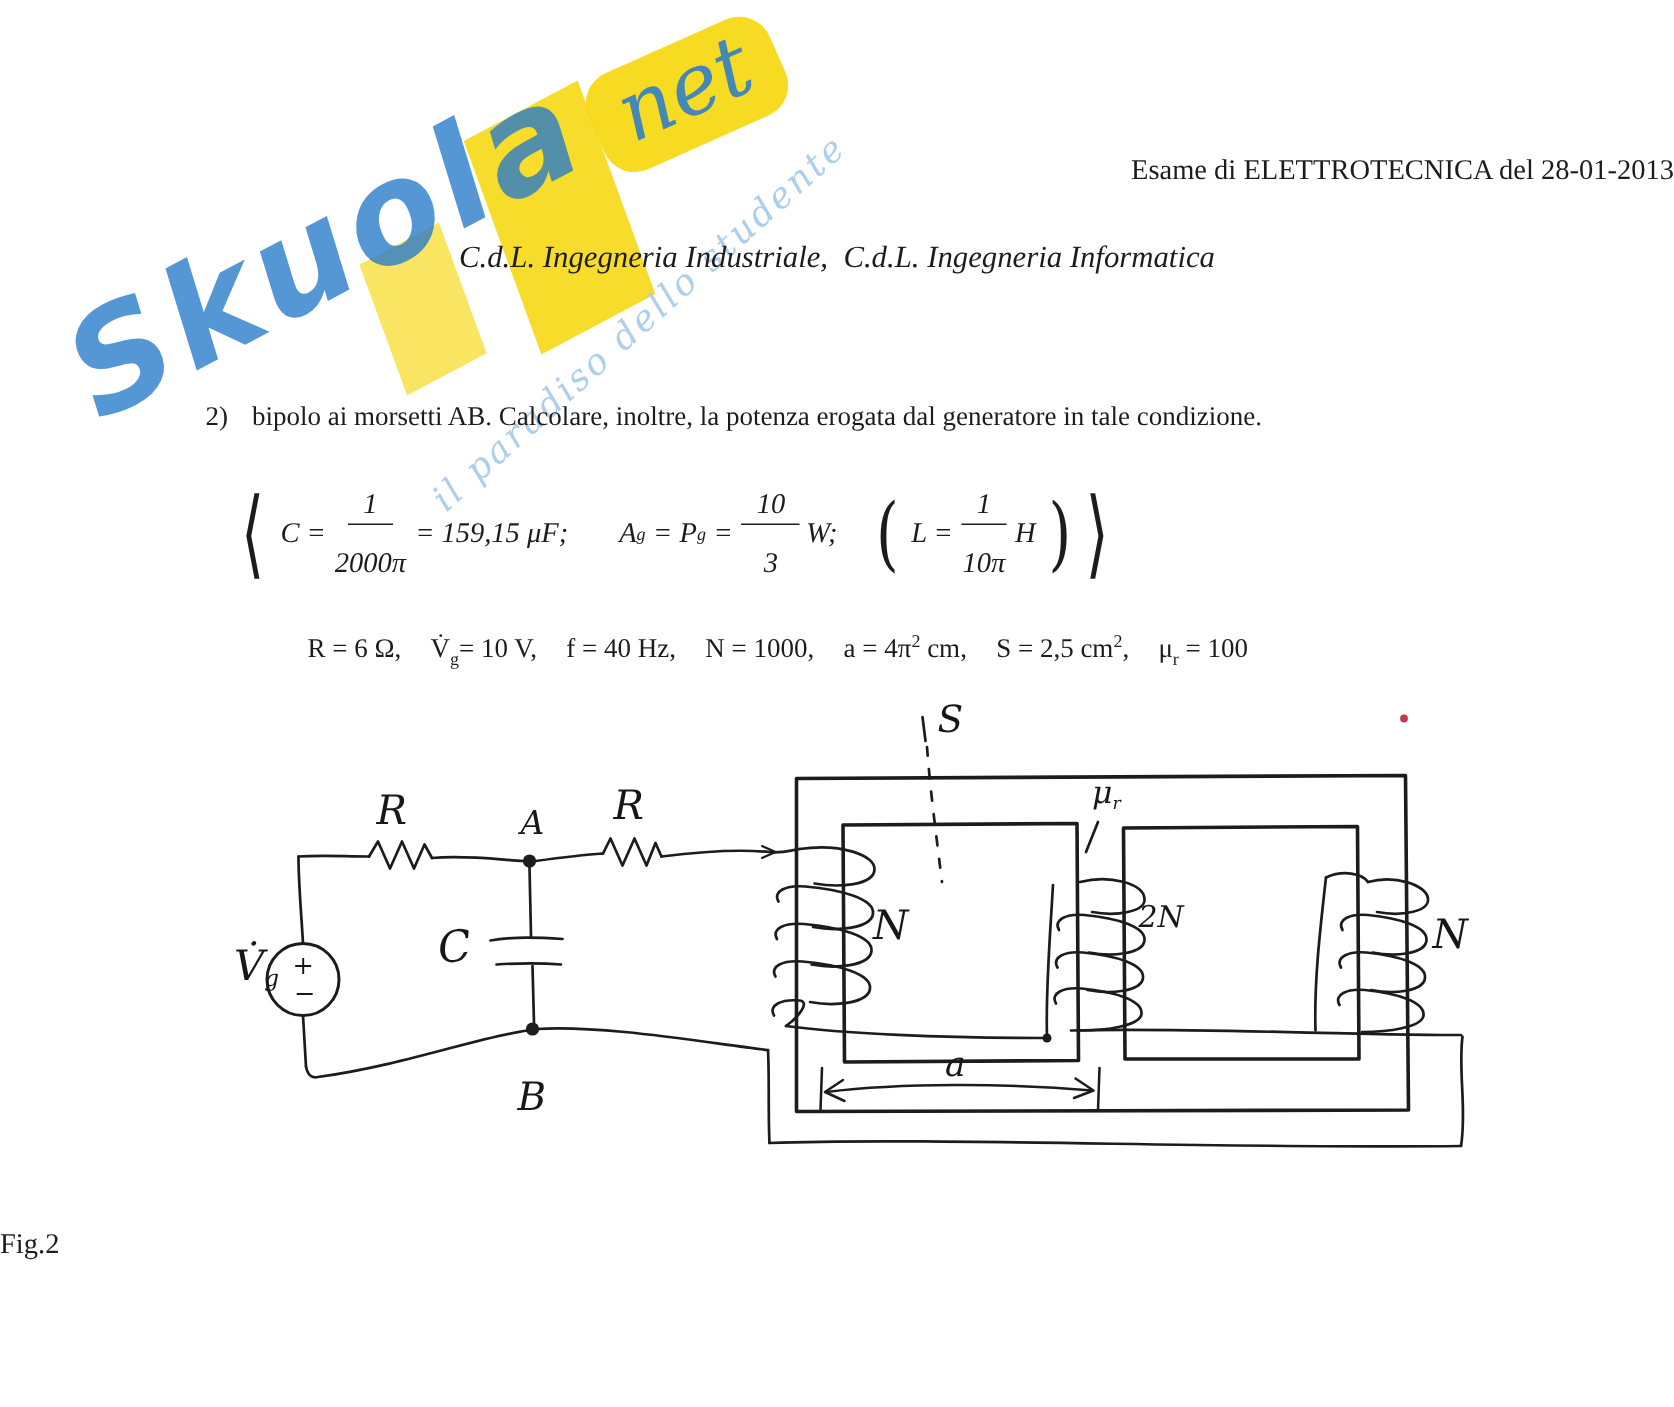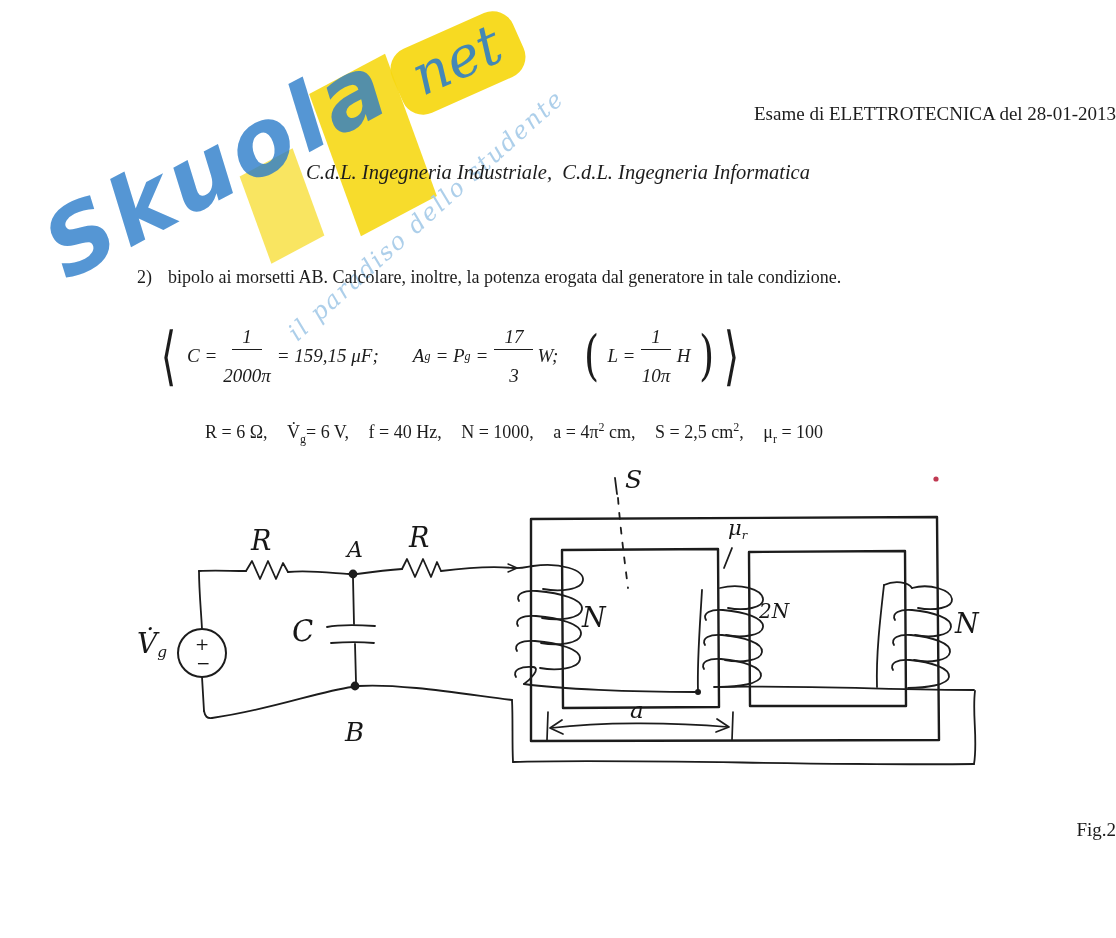--- a/index.html
+++ b/index.html
@@ -34,33 +34,33 @@
   .frac .den{padding-top:15px;}
   .angle{font-family:"DejaVu Sans",sans-serif;font-size:64px;font-weight:400;line-height:0;
     transform:scaleX(.62);font-style:normal;}
   .bigparen{font-family:"DejaVu Serif",serif;font-size:54px;font-weight:400;line-height:0;
     transform:scaleX(.72);font-style:normal;margin:0 1px;}
   .gap1{width:34px;}  .gap2{width:22px;}
   sub.s,sup.s{font-size:12px;font-style:inherit;}
   sub.s{vertical-align:-5px;}  sup.s{vertical-align:7px;}
   .params{position:absolute;left:205px;top:420px;font-size:18px;white-space:nowrap;z-index:2;}
   .params .pg{margin-right:15px;}
-  .caption{position:absolute;left:0;right:0;top:819px;text-align:right;font-size:19px;z-index:2;}
+  .caption{position:absolute;left:0;right:0;top:819px;text-align:left;font-size:19px;z-index:2;}
 
   
   .circuit{position:absolute;left:0;top:0;z-index:1;}
   .hand{position:absolute;font-family:"DejaVu Serif",serif;font-style:italic;color:#171717;
     line-height:1;z-index:2;white-space:nowrap;}
   .hand sub{font-size:.55em;vertical-align:-4px;font-style:inherit;}
   .lab-r1{left:251px;top:527px;font-size:27px;}
   .lab-a{left:347px;top:539px;font-size:22px;}
   .lab-r2{left:409px;top:524px;font-size:27px;}
   .lab-c{left:292px;top:617px;font-size:29px;transform:rotate(-6deg);}
   .lab-b{left:345px;top:719px;font-size:26px;}
-  .lab-vg{left:137px;top:630px;font-size:28px;}
+  .lab-vg{left:156px;top:630px;font-size:28px;}
   .lab-plus{left:195px;top:636px;font-size:17px;font-style:normal;}
   .lab-minus{left:196px;top:655px;font-size:17px;font-style:normal;}
   .lab-s{left:625px;top:467px;font-size:25px;}
   .lab-mu{left:728px;top:518px;font-size:21px;font-style:italic;}
   .lab-nl{left:582px;top:604px;font-size:27px;}
   .lab-nc{left:759px;top:601px;font-size:20px;}
   .lab-nr{left:955px;top:610px;font-size:27px;}
   .lab-dim{left:630px;top:699px;font-size:23px;}
 </style>
 </head>
@@ -94,39 +94,39 @@
       <span class="den">2000π</span>
     </span>
     <span>= 159,15 μF;</span>
     <span class="gap1"></span>
     <span>A</span>
       <sub class="s">g</sub>
     <span style="margin-left:5px;">= P</span>
       <sub class="s">g</sub>
     <span style="margin-left:5px;">=</span>
     <span class="frac">
-      <span class="num">17</span>
+      <span class="num">10</span>
       <span class="den">3</span>
     </span>
     <span style="margin-left:-2px;">W;</span>
     <span class="gap2"></span>
     <span class="bigparen">(</span>
     <span style="margin-left:4px;">L =</span>
     <span class="frac">
       <span class="num">1</span>
       <span class="den">10π</span>
     </span>
     <span>H</span>
     <span class="bigparen" style="margin-left:6px;">)</span>
     <span class="angle">⟩</span>
   </div>
 
   <div class="params">
     <span class="pg">R = 6 Ω,</span>
-    <span class="pg"><span>V̇</span><sub class="s">g</sub><span>= 6 V,</span></span>
+    <span class="pg"><span>V̇</span><sub class="s">g</sub><span>= 10 V,</span></span>
     <span class="pg">f = 40 Hz,</span>
     <span class="pg">N = 1000,</span>
     <span class="pg"><span>a = 4π</span><sup class="s">2</sup><span> cm,</span></span>
     <span class="pg"><span>S = 2,5 cm</span><sup class="s">2</sup><span>,</span></span>
     <span class="pg"><span>μ</span><sub class="s">r</sub><span> = 100</span></span>
   </div>
 
   <svg class="circuit" width="1116" height="938" viewBox="0 0 1116 938">
     <g stroke="#1c1c1c" stroke-width="1.8" fill="none" stroke-linecap="round" stroke-linejoin="round">
 

